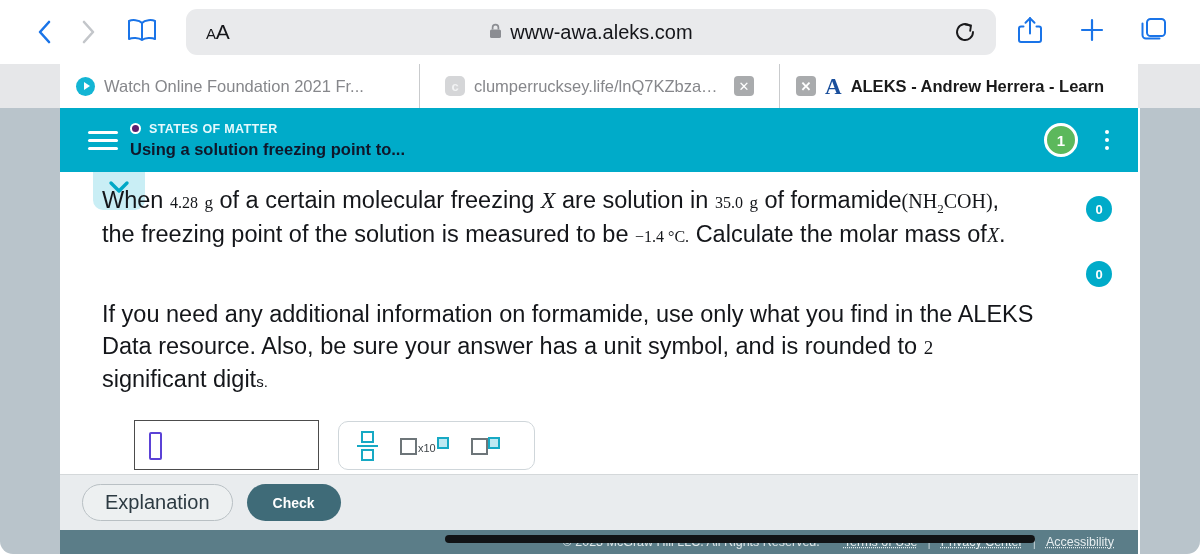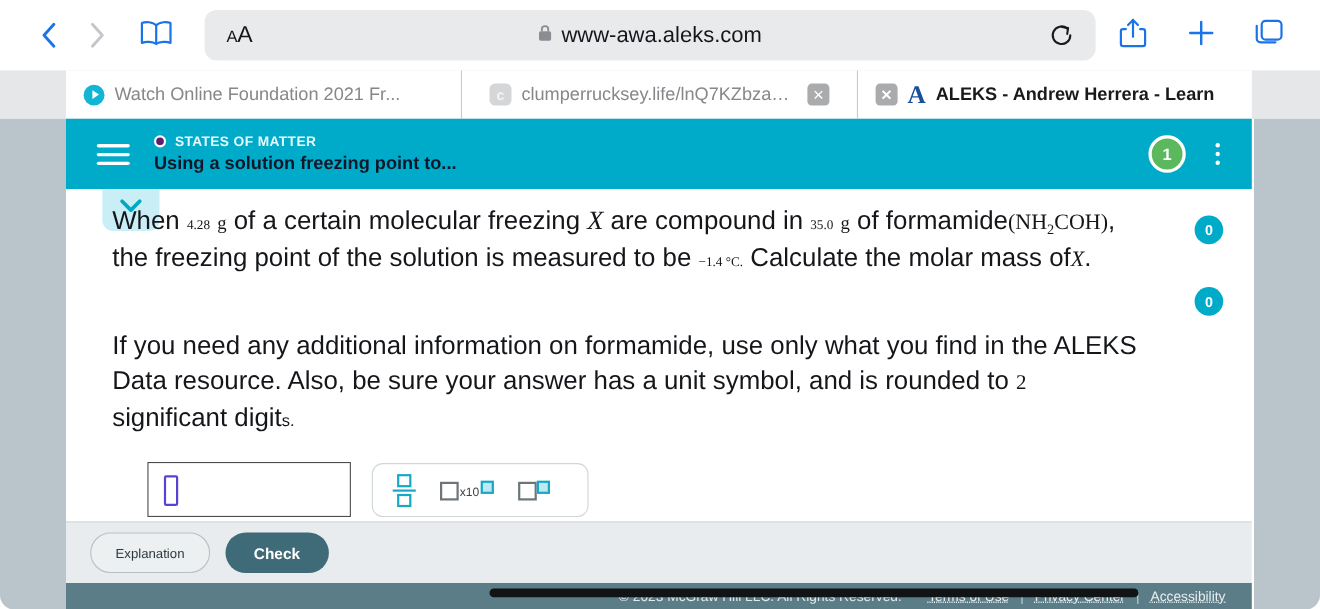--- a/index.html
+++ b/index.html
@@ -66,21 +66,21 @@
   .page-bg { position:absolute; left:0; top:108px; width:1200px; height:446px; background:#b9c4cb; }
   .content-col { position:absolute; left:60px; top:108px; width:1080px; height:446px; background:#ffffff; overflow:hidden;}
 
   
   .aleks-header {
     position:absolute; left:60px; top:108px; width:1078px; height:64px;
     background:#00abc9; display:flex; align-items:center; padding: 0 20px 0 28px;
   }
   .hamburger { width:34px; height:34px; display:flex; flex-direction:column; justify-content:center; gap:5px; flex:0 0 auto;}
   .hamburger span { display:block; height:3px; background:#ffffff; border-radius:2px; width:30px;}
-  .hdr-texts { margin-left:18px; flex:1; min-width:0; }
+  .hdr-texts { margin-left:8px; flex:1; min-width:0; }
   .hdr-kicker { display:flex; align-items:center; gap:8px; font-size:12.5px; font-weight:bold; color:#e6f9fd; letter-spacing:0.35px;}
   .dot-purple { width:11px; height:11px; border-radius:50%; background:#5c1f6e; border:2px solid #ffffff; flex:0 0 auto;}
   .hdr-title { font-size:16.5px; font-weight:bold; color:#0f172a; margin-top:4px; white-space:nowrap; overflow:hidden; text-overflow:ellipsis;}
   .hdr-right { display:flex; align-items:center; gap:18px; flex:0 0 auto; }
   .badge-green {
     width:34px;height:34px;border-radius:50%;background:#5cb85c;border:3px solid #ffffff;
     color:#ffffff;font-size:15px;font-weight:bold;display:flex;align-items:center;justify-content:center;
   }
   .kebab { width:22px;height:30px;display:flex;flex-direction:column;align-items:center;justify-content:center;gap:4px;}
   .kebab span { width:4px;height:4px;border-radius:50%;background:#ffffff;display:block;}
@@ -89,21 +89,21 @@
   .qarea { position:absolute; left:60px; top:172px; width:1078px; height:298px; background:#ffffff; overflow:hidden;}
   .chevron-pill {
     position:absolute; left:33px; top:0px; width:52px; height:38px;
     background:#c9eef5; border-radius:0 0 10px 10px; display:flex; align-items:flex-start; justify-content:center;
     padding-top:6px;
   }
   .qtext {
     position:absolute; left:42px; top:12px; width:920px;
     font-size:23.5px; color:#14161a; line-height:1.38;
   }
-  .num { font-family:"Liberation Serif", serif; font-size:12px; }
+  .num { font-family:"Liberation Serif", serif; font-size:16px; }
   .unit { font-family:"Liberation Serif", serif; font-size:17px; font-style:normal; }
   .ital { font-style:italic; font-family:"Liberation Serif", serif; font-size:24px; }
   .smallvar { font-style:italic; font-family:"Liberation Serif", serif; font-size:20px; }
   .formula { font-family:"Liberation Serif", serif; font-size:20px; font-variant:small-caps;}
   .formula sub { font-size:13px; }
   .p2 { position:absolute; left:42px; top:126px; width:935px; font-size:23.5px; color:#14161a; line-height:1.38;}
   .sig { font-family:"Liberation Serif", serif; font-size:19px;}
   .digits-s { font-size:15px; }
 
   
@@ -143,21 +143,21 @@
   .exp .sup { width:12px;height:12px;border:2px solid #17a9c4; background:#bfe9f2; align-self:flex-start; margin-bottom:6px;}
 
   
   .action-bar {
     position:absolute; left:60px; top:474px; width:1078px; height:56px;
     background:#e9ecee; display:flex; align-items:center; padding-left:22px; gap:14px;
     border-top:1px solid #d4d8da;
   }
   .btn-expl {
     height:37px; padding:0 22px; border-radius:19px; border:1.3px solid #b9c0c4;
-    background:#edf0f1; color:#2c3a42; font-size:12px; display:flex; align-items:center;
+    background:#edf0f1; color:#2c3a42; font-size:20px; display:flex; align-items:center;
   }
   .btn-check {
     height:37px; padding:0 26px; border-radius:19px; border:none;
     background:#3f6b78; color:#ffffff; font-size:14px; font-weight:bold;
     display:flex; align-items:center;
   }
 
   
   .bottom-bar {
     position:absolute; left:60px; top:530px; width:1078px; height:24px;
@@ -310,21 +310,21 @@
           </svg>
       </span>
     </div>
 
     <div class="qtext">
       <span>When</span>
       <span class="num">4.28</span>
       <span class="unit">g</span>
       <span>of a certain molecular freezing</span>
       <span class="ital">X</span>
-      <span>are compound in</span>
+      <span>are solution in</span>
       <span class="num">35.0</span>
       <span class="unit">g</span>
       <span>of formamide</span><span class="formula"><span>(</span><span>NH</span><sub>2</sub><span>COH</span><span>)</span></span><span>, the freezing point of the solution is measured to be</span>
       <span class="num">−1.4 °C.</span>
       <span>Calculate the molar mass of</span><span class="smallvar">X</span><span>.</span>
     </div>
 
     <div class="p2">
       <span>If you need any additional information on formamide, use only what you find in the ALEKS Data resource. Also, be sure your answer has a unit symbol, and is rounded to</span>
       <span class="sig">2</span>

